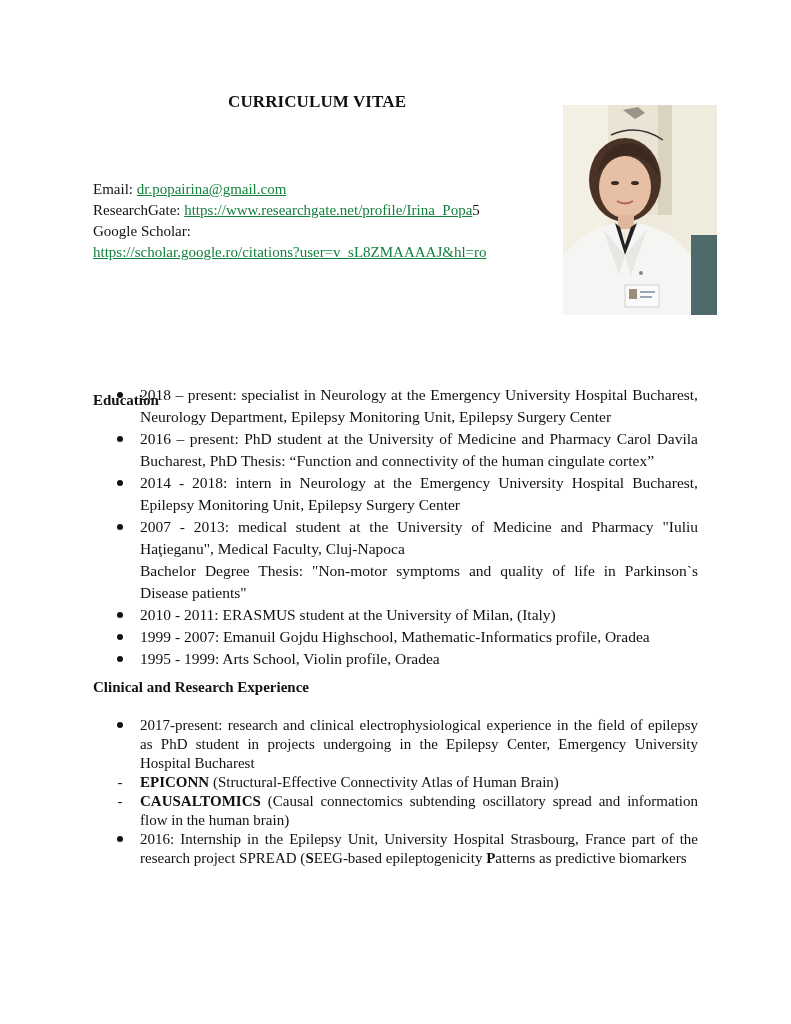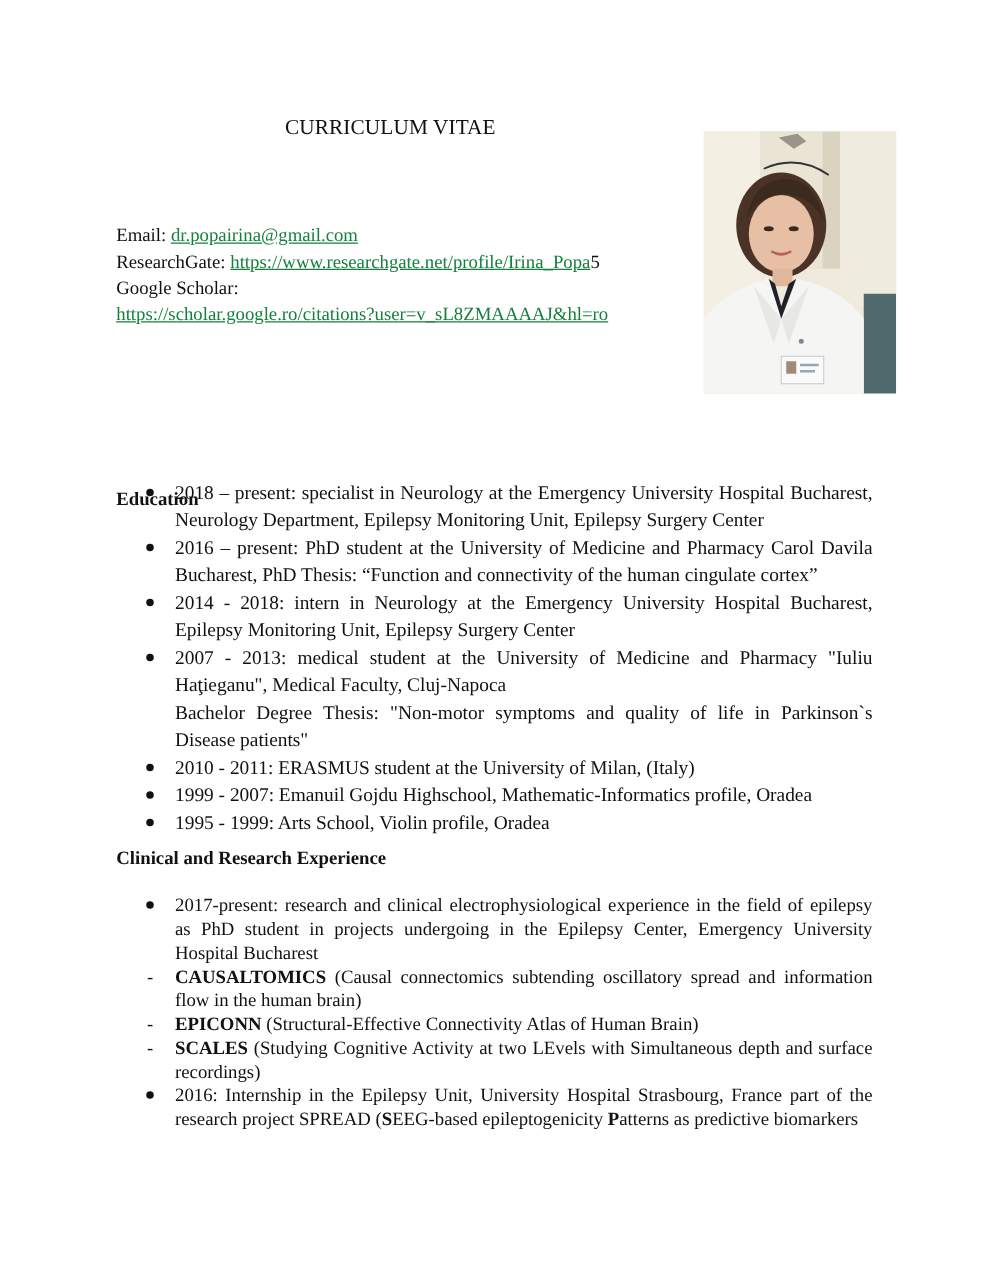--- a/index.html
+++ b/index.html
@@ -13,21 +13,21 @@
       position: relative;
       overflow: hidden;
       font-family: "Liberation Serif", "DejaVu Serif", serif;
       color: #111111;
       font-size: 15.5px;
     }
     .page-title {
       position: absolute;
       left: 228px;
       top: 92px;
-      font-weight: normal;
+      font-weight: bold;
       font-size: 17px;
       letter-spacing: 0.1px;
     }
     .photo {
       position: absolute;
       left: 563px;
       top: 105px;
       width: 154px;
       height: 210px;
       overflow: hidden;
@@ -179,29 +179,25 @@
 
   <div class="section-heading" style="top:679px;">Clinical and Research Experience</div>
 
   <ul class="list tight" style="top:716px;">
     <li>
       <span class="marker dot"></span>
       <span class="i">2017-present:</span><span> research and clinical electrophysiological experience in the field of epilepsy as PhD student in projects undergoing in the Epilepsy Center, Emergency University Hospital Bucharest</span>
     </li>
     <li>
       <span class="marker dash"></span>
+      <span class="b">EPICONN</span><span> (Structural-Effective Connectivity Atlas of Human Brain)</span>
+    </li>
+    <li>
+      <span class="marker dash"></span>
       <span class="b">CAUSALTOMICS</span><span> (Causal connectomics subtending oscillatory spread and information flow in the human brain)</span>
     </li>
     <li>
-      <span class="marker dash"></span>
-      <span class="b">EPICONN</span><span> (Structural-Effective Connectivity Atlas of Human Brain)</span>
-    </li>
-    <li>
-      <span class="marker dash"></span>
-      <span class="b">SCALES</span><span> (Studying Cognitive Activity at two LEvels with Simultaneous depth and surface recordings)</span>
-    </li>
-    <li>
       <span class="marker dot"></span>
       <span class="i">2016:</span><span> Internship in the Epilepsy Unit, University Hospital Strasbourg, France part of the research project SPREAD (</span><span class="b">S</span><span>EEG-based epileptogenicity </span><span class="b">P</span><span>atterns as predictive biomarkers</span>
     </li>
   </ul>
 
 </div>
 
 </body></html>

